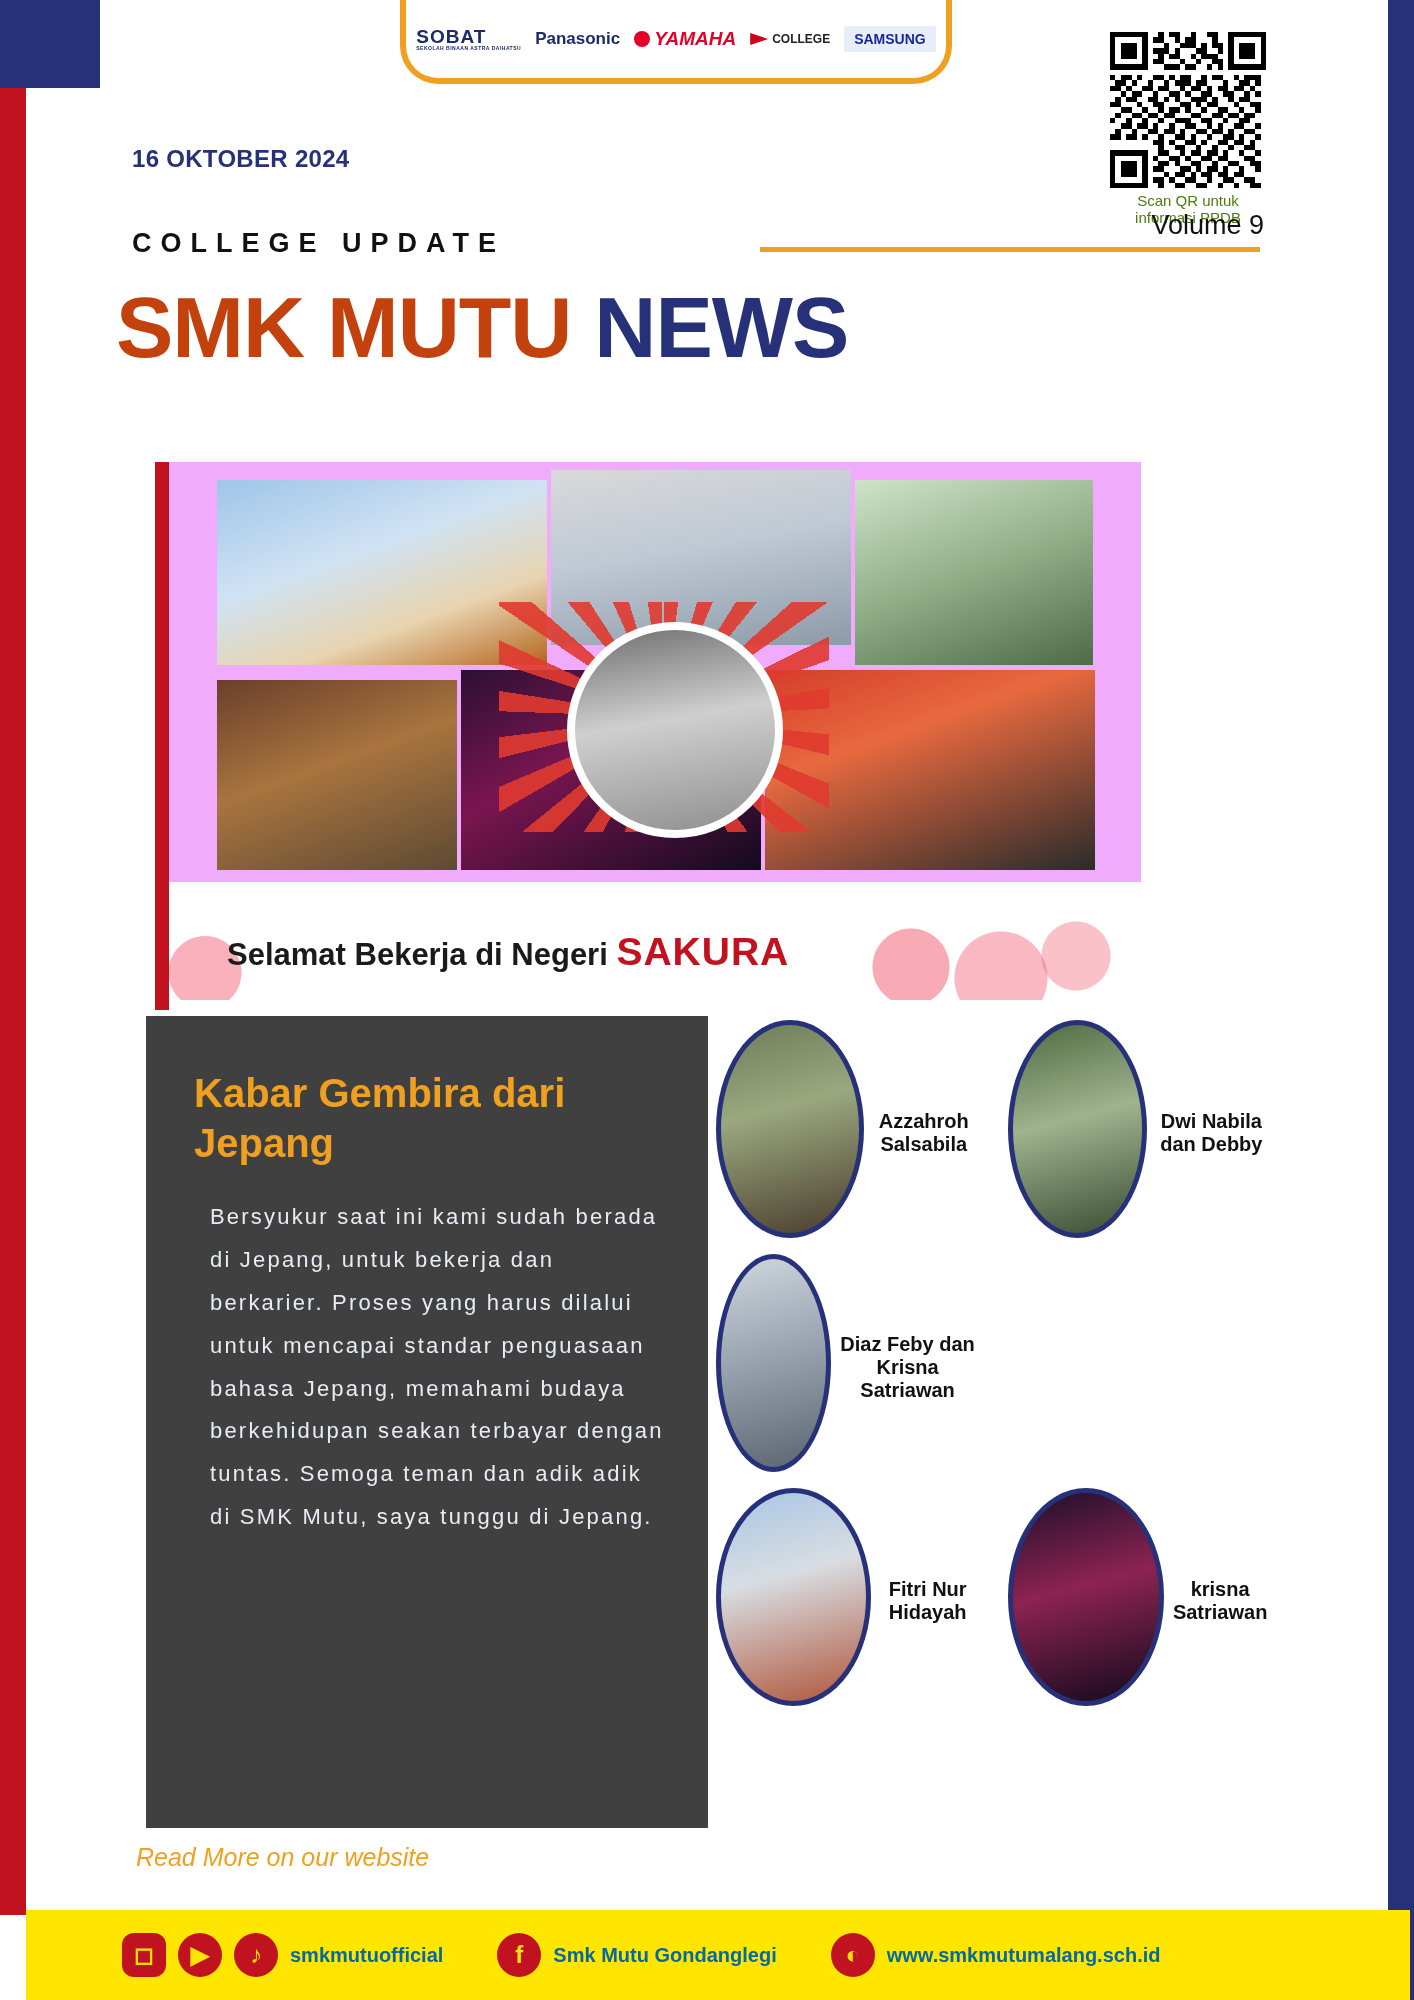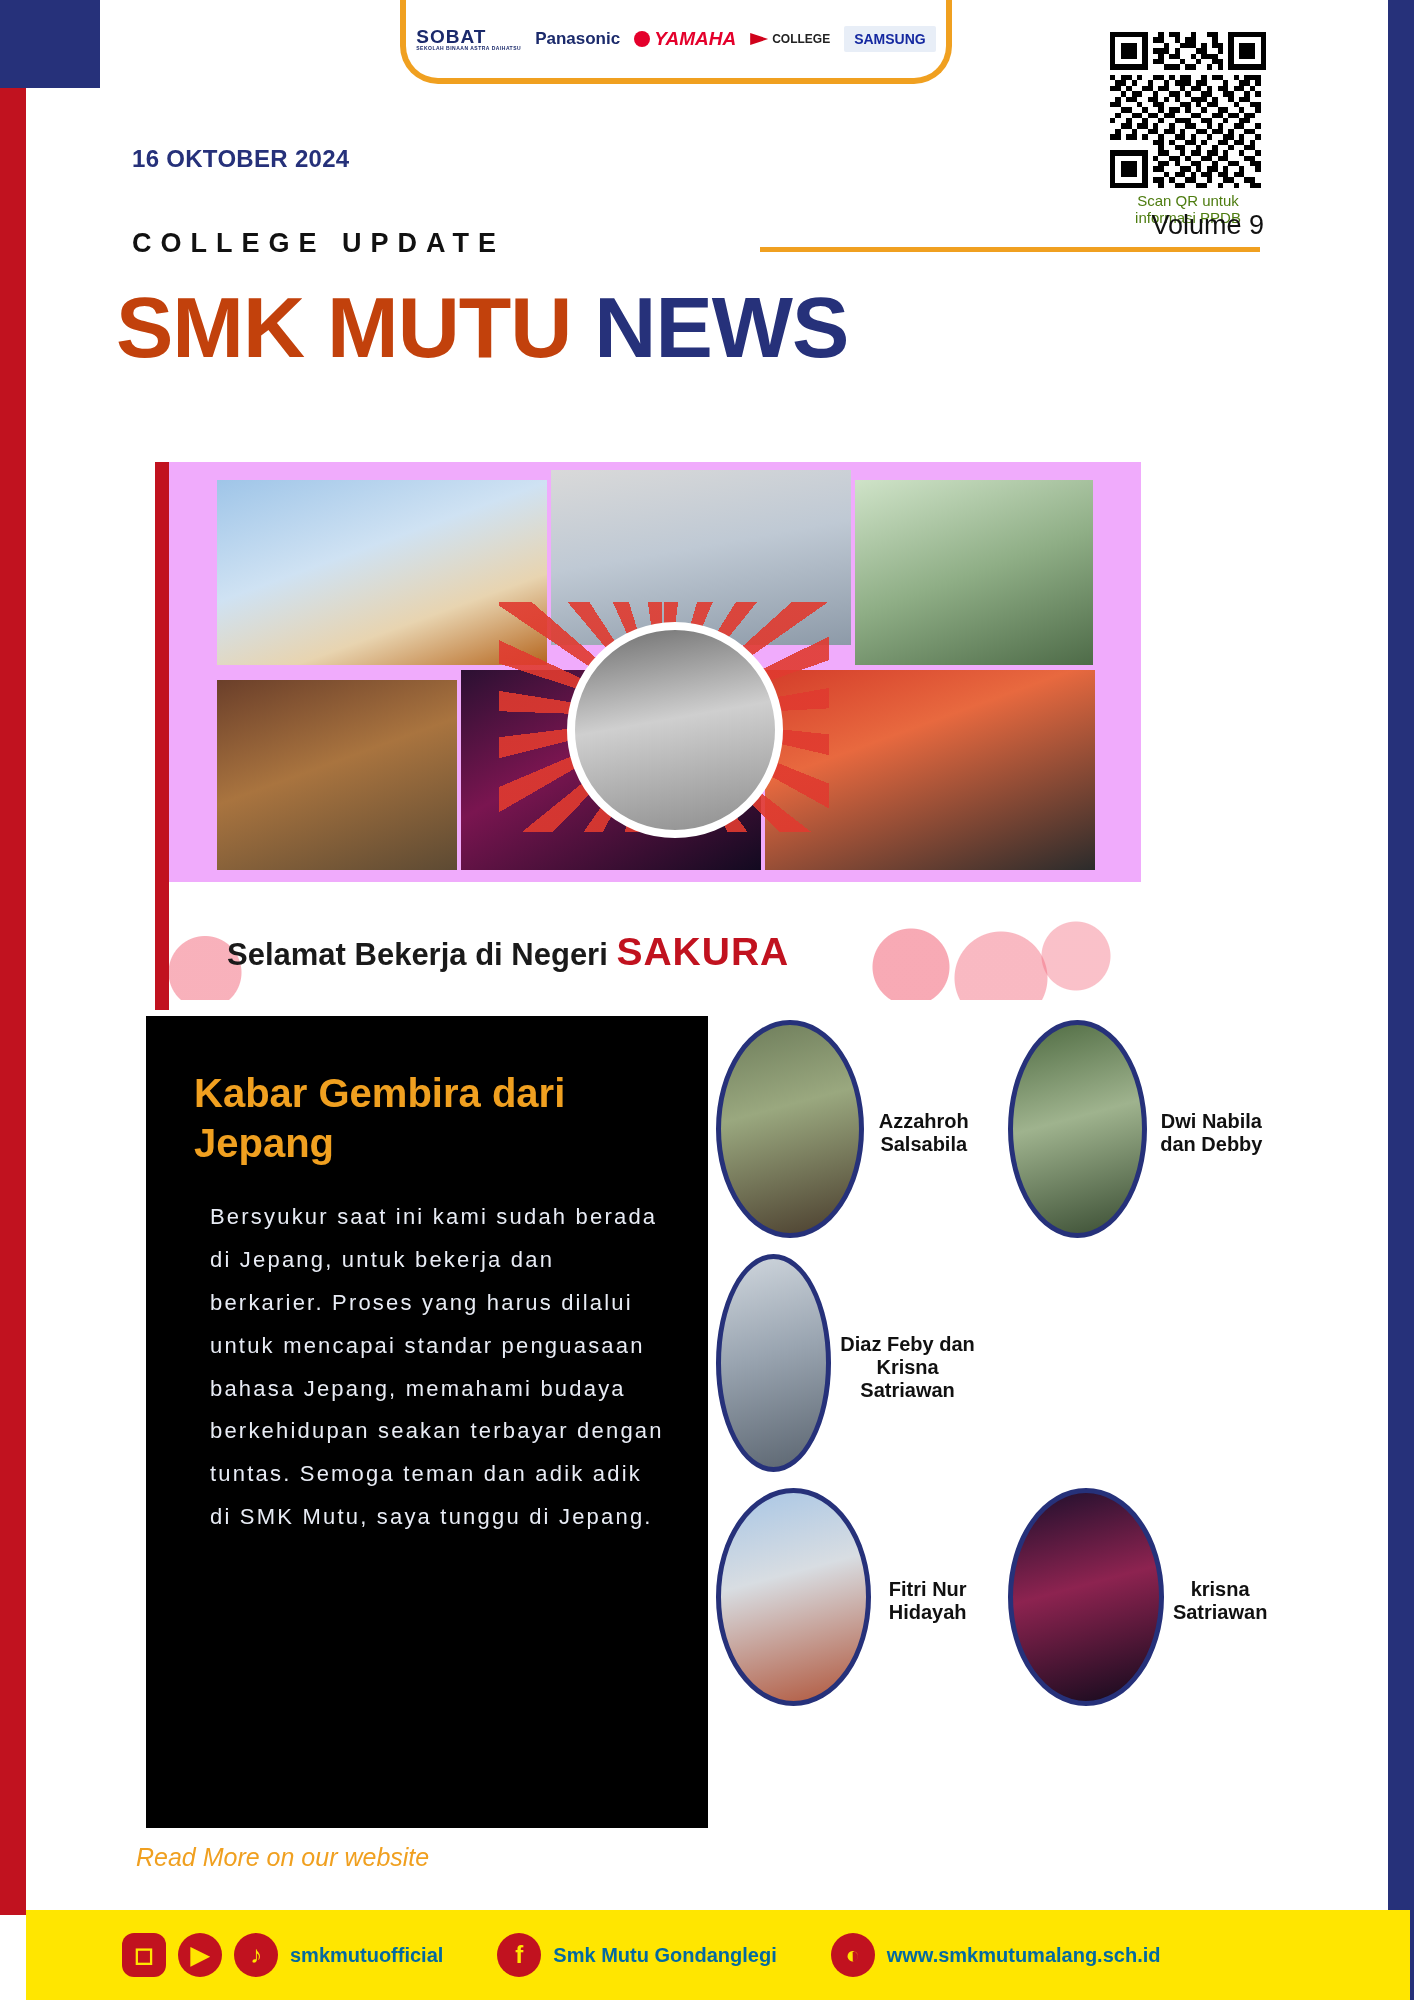--- a/index.html
+++ b/index.html
@@ -76,21 +76,21 @@
   .hero-caption{position:absolute;left:58px;bottom:36px;font-size:31px;font-weight:bold;color:#1a1a1a;}
   .hero-caption .sakura{color:#c1121f;font-size:39px;letter-spacing:1px;}
   .cloud{position:absolute;right:20px;bottom:10px;width:300px;height:110px;
     background:radial-gradient(circle at 30% 70%, rgba(242,100,120,.55) 0 38px, rgba(255,255,255,0) 39px),
                radial-gradient(circle at 60% 80%, rgba(242,100,120,.45) 0 46px, rgba(255,255,255,0) 47px),
                radial-gradient(circle at 85% 60%, rgba(242,100,120,.4) 0 34px, rgba(255,255,255,0) 35px);}
   .cloud-l{position:absolute;left:0;bottom:10px;width:120px;height:110px;
     background:radial-gradient(circle at 30% 75%, rgba(242,100,120,.5) 0 36px, rgba(255,255,255,0) 37px);}
 
   
-  .article{position:absolute;left:146px;top:1016px;width:562px;height:812px;background:#000000;}
+  .article{position:absolute;left:146px;top:1016px;width:562px;height:812px;background:#404040;}
   .article h2{margin:0;padding:52px 48px 0 48px;color:#f0a020;font-size:40px;font-weight:bold;line-height:1.25;}
   .article p{margin:0;padding:28px 44px 0 64px;color:#e8ecf5;font-size:22px;line-height:1.95;letter-spacing:2.2px;}
 
   
   .gallery{position:absolute;left:716px;top:1020px;width:560px;}
   .grow{display:flex;justify-content:space-between;margin-bottom:16px;}
   .gcell{width:268px;display:flex;flex-direction:row;align-items:center;}
   .gcircle{width:208px;height:208px;border-radius:50%;border:5px solid #26317a;overflow:hidden;}
   .gcap{margin-top:8px;font-size:20px;font-weight:bold;color:#111;text-align:center;}
   .g1{background:linear-gradient(165deg,#6d7c5a 0%,#9aa87f 40%,#4a3d2d 100%);}

